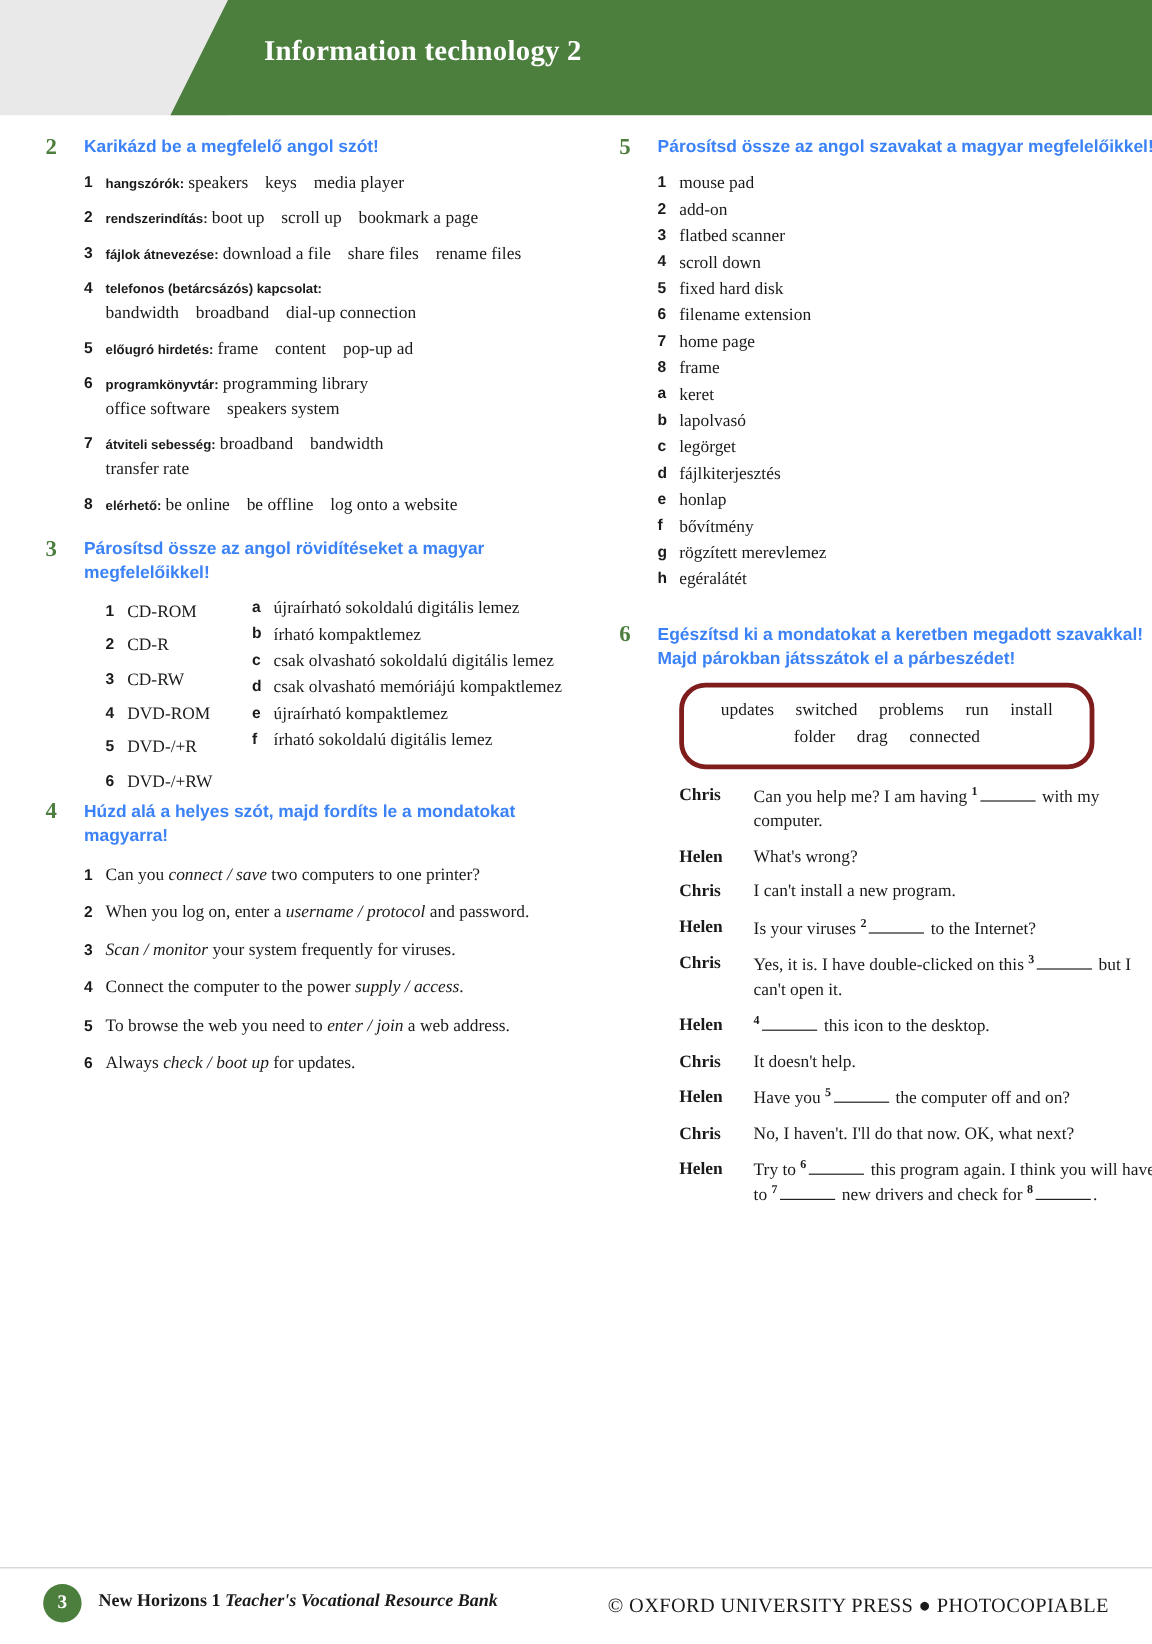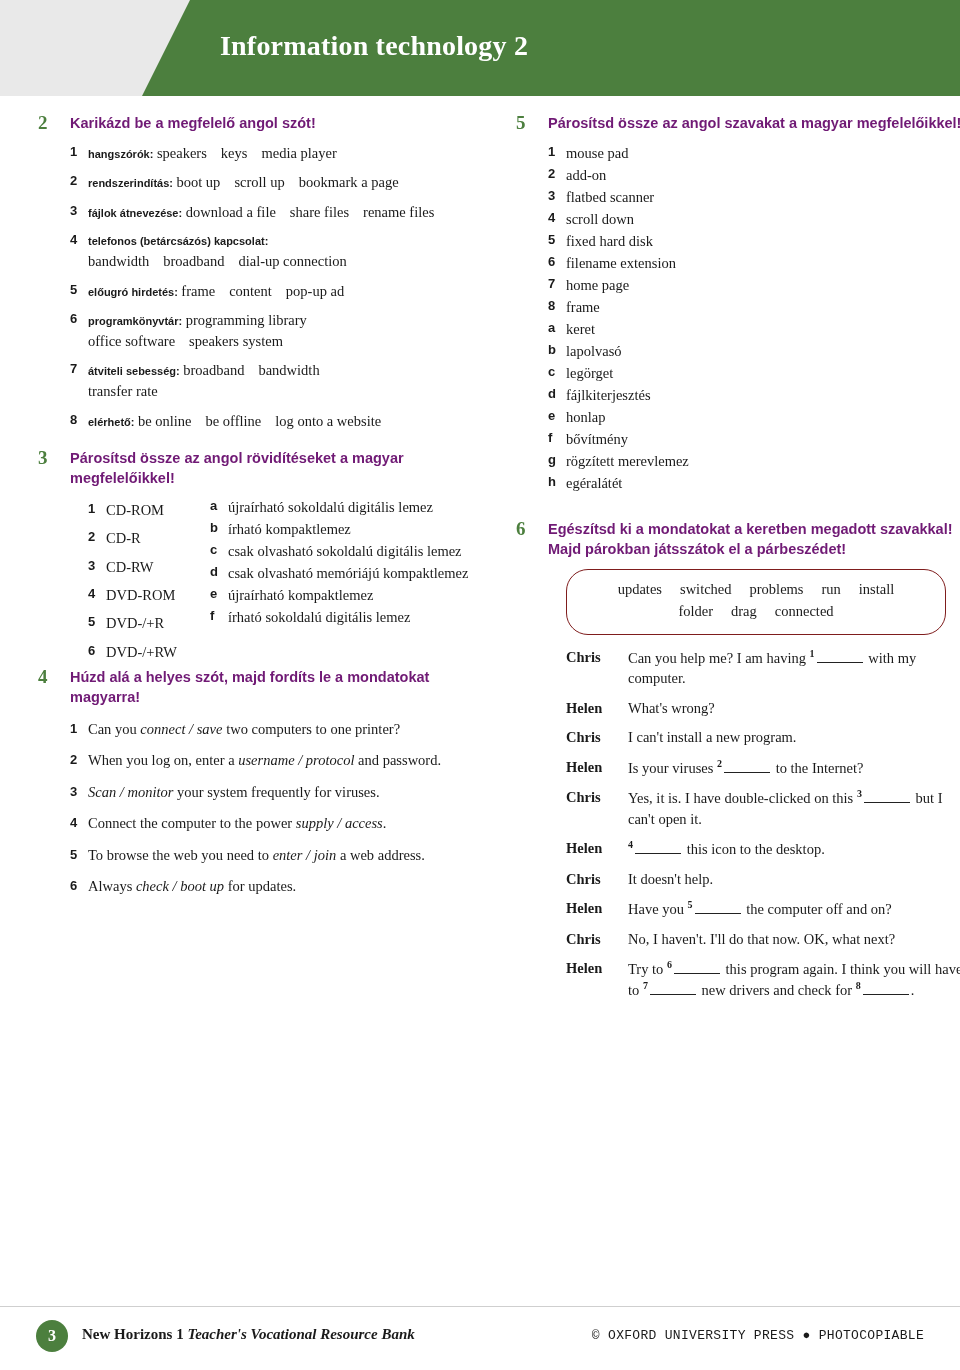--- a/index.html
+++ b/index.html
@@ -22,42 +22,42 @@
   }
   .header-green:before {
     content:""; position:absolute; left:-48px; top:0;
     width:0; height:0;
     border-style:solid;
     border-width:0 0 96px 48px;
     border-color:transparent transparent #4c7f3e transparent;
   }
   .header-title {
     position:absolute; left:220px; top:30px;
-    color:#ffffff; font-size:28px; font-weight:bold;
+    color:#ffffff; font-size:24px; font-weight:bold;
     font-family:"Liberation Serif", serif;
     letter-spacing:.2px;
   }
   
   .page {
     position:absolute; left:0; top:96px; width:960px; height:1210px;
   }
   .col-left { position:absolute; left:38px; top:18px; width:452px; }
   .col-right { position:absolute; left:516px; top:18px; width:450px; }
 
   .ex { position:relative; margin-bottom:14px; }
   .ex-num {
     position:absolute; left:0; top:-2px;
     font-size:19px; font-weight:bold; color:#4c7f3e;
     font-family:"Liberation Serif", serif;
   }
   .ex-body { margin-left:32px; }
   .ex-title {
     font-weight:bold; font-size:14.5px; line-height:1.35;
     font-family:"Liberation Sans", sans-serif;
-    color:#701a75;
+    color:#3b82f6;
   }
   .item {
     position:relative; margin-top:9px; padding-left:18px;
     font-size:14px; line-height:1.4;
     font-family:"Liberation Serif", serif;
   }
   .item .n {
     position:absolute; left:0; top:0;
     font-weight:bold; font-size:13px;
     font-family:"Liberation Sans", sans-serif;
@@ -89,27 +89,27 @@
   .pairs .pcol.b { width:270px; }
 
   
   .sent { position:relative; margin-top:11px; padding-left:18px; font-size:14.5px; line-height:1.42; }
   .sent .n { position:absolute; left:0; top:1px; font-weight:bold; font-size:13px; font-family:"Liberation Sans", sans-serif; }
   .it { font-style:italic; }
 
   
   .wordbank {
     margin:10px 0 12px 18px;
-    border:1px solid #7f1d1d;
+    border:4px solid #7f1d1d;
     border-radius:22px;
     padding:9px 18px 11px 18px;
     text-align:center;
     font-size:14.5px;
     line-height:1.5;
-    width:380px;
+    width:346px;
     box-sizing:border-box;
   }
   .wordbank span { margin:0 9px; white-space:nowrap; }
 
   
   .dlg { margin-top:10px; margin-left:18px; }
   .dline { position:relative; padding-left:62px; margin-top:9px; font-size:14.5px; line-height:1.42; }
   .dline .who {
     position:absolute; left:0; top:0;
     font-weight:bold; font-family:"Liberation Serif", serif; font-size:14.5px;
@@ -129,22 +129,22 @@
     background:#4c7f3e; color:#fff;
     font-family:"Liberation Serif", serif; font-weight:bold; font-size:16px;
     text-align:center; line-height:32px;
   }
   .footer-left {
     position:absolute; left:82px; top:20px;
     font-size:15px; font-family:"Liberation Serif", serif;font-weight:bold;
   }
   .footer-right {
     position:absolute; right:36px; top:22px;
-    font-size:13px; letter-spacing:.3px;
-    font-family:Liberation Mono, monospace;
+    font-size:17px; letter-spacing:.3px;
+    font-family:Liberation Serif, serif;
   }
   .grey-left {
     position:absolute; left:0; top:0; width:190px; height:96px; background:#e9e9e9;
   }
 </style>
 </head>
 <body>
 
 <div class="header-band">
   <div class="grey-left"></div>

